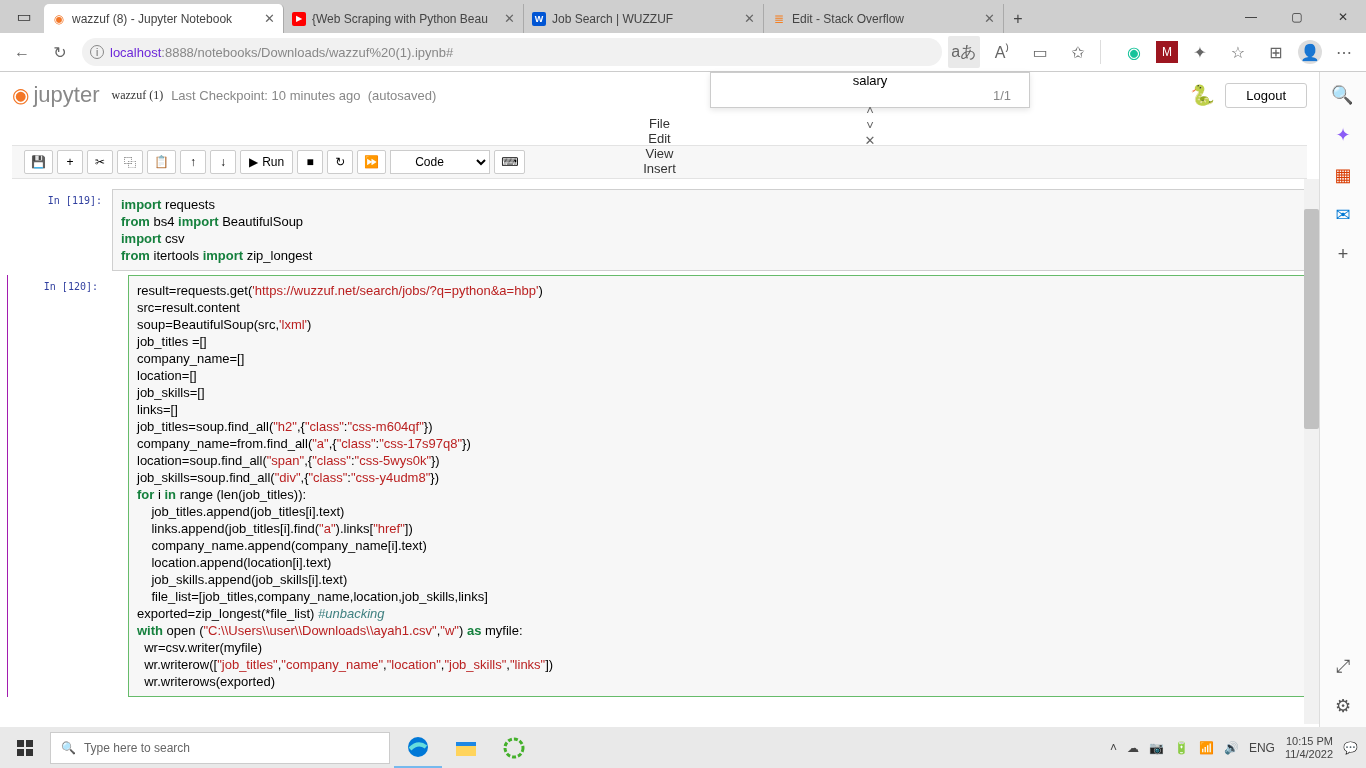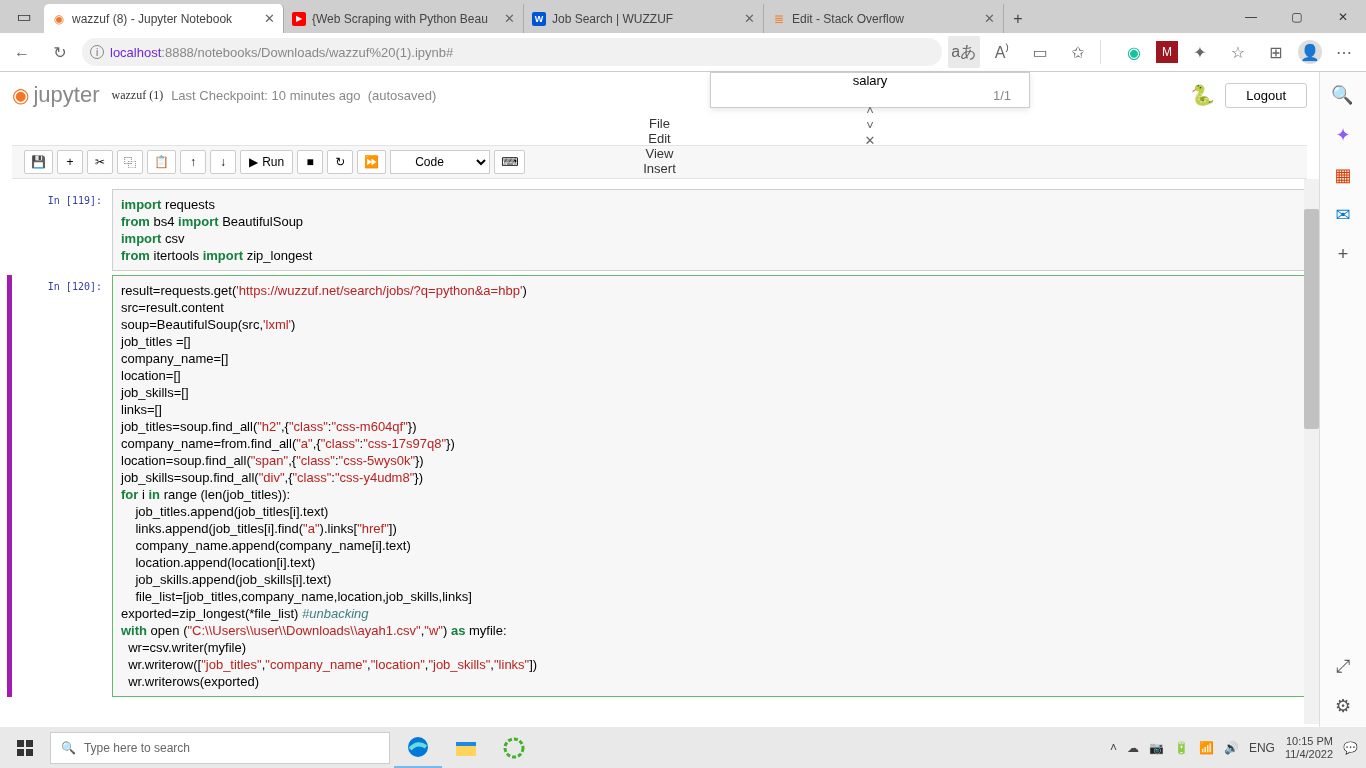--- a/index.html
+++ b/index.html
@@ -53,21 +53,21 @@
 .jp-toolbar { display: flex; align-items: center; padding: 4px 12px; gap: 4px; border-bottom: 1px solid #e3e3e3; background: #f7f7f7; }
 .tbtn { border: 1px solid #ccc; background: #fff; height: 24px; min-width: 26px; display: flex; align-items: center; justify-content: center; font-size: 12px; border-radius: 2px; padding: 0 6px; }
 .run-btn { padding: 0 8px; gap: 4px; }
 .dropdown { border: 1px solid #ccc; height: 24px; width: 100px; font-size: 12px; background: #fff; padding: 0 20px; }
 
 .notebook-area { padding: 6px 12px 20px; overflow-y: auto; height: calc(100% - 110px); background:#fff; position:relative;}
 .cell { display: flex; margin: 4px 0; }
 .prompt { width: 100px; text-align: right; padding-right: 10px; font-family: monospace; font-size: 10px; color: #303f9f; padding-top: 6px; flex-shrink: 0; }
 .input-area { flex: 1; border: 1px solid #cfcfcf; background: #f7f7f7; padding: 6px 8px; }
 .cell.selected .input-area { border: 1px solid #66bb6a; background: #f7f7f7; }
-.cell.selected { border-left: 5px solid #a21caf; margin-left:-5px; }
+.cell.selected { border-left: 1px solid #a21caf; margin-left:-5px;gap:20px; }
 .cell.selected .prompt { }
 pre.code { font-family: "Consolas","DejaVu Sans Mono",monospace; font-size: 13px; line-height: 17px; white-space: pre; color: #000; }
 .kw { color: #15803d; font-weight: bold; }
 .str { color: #BA2121; }
 .cmt { color: #408080; font-style: italic; }
 
 .vscroll { position:absolute; right:0; top:0; bottom:0; width:15px; background:#f1f1f1; }
 .vscroll-thumb { position:absolute; top:30px; width:15px; height:220px; background:#c1c1c1; border-radius:2px; }
 
 

